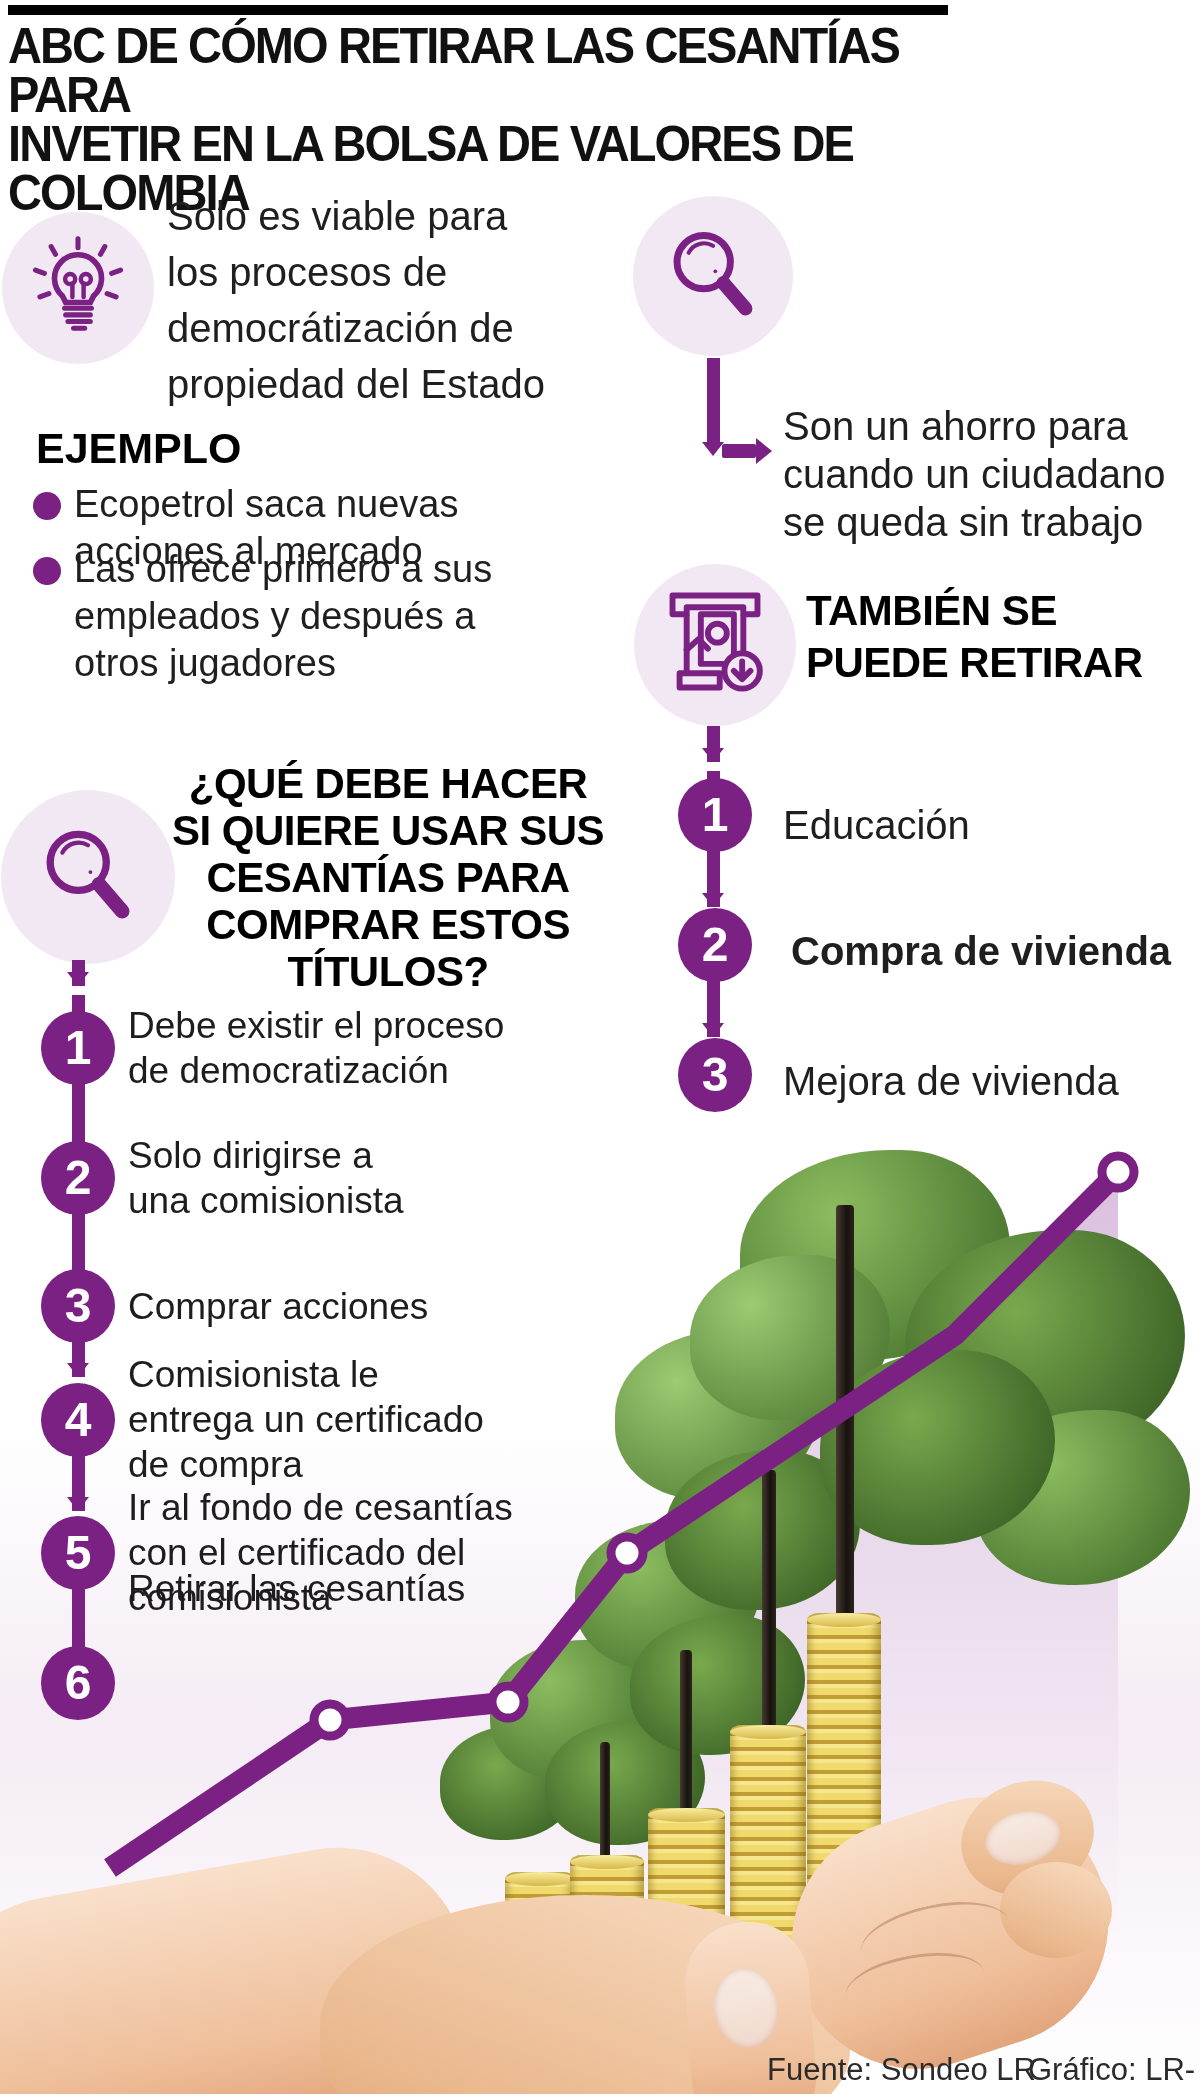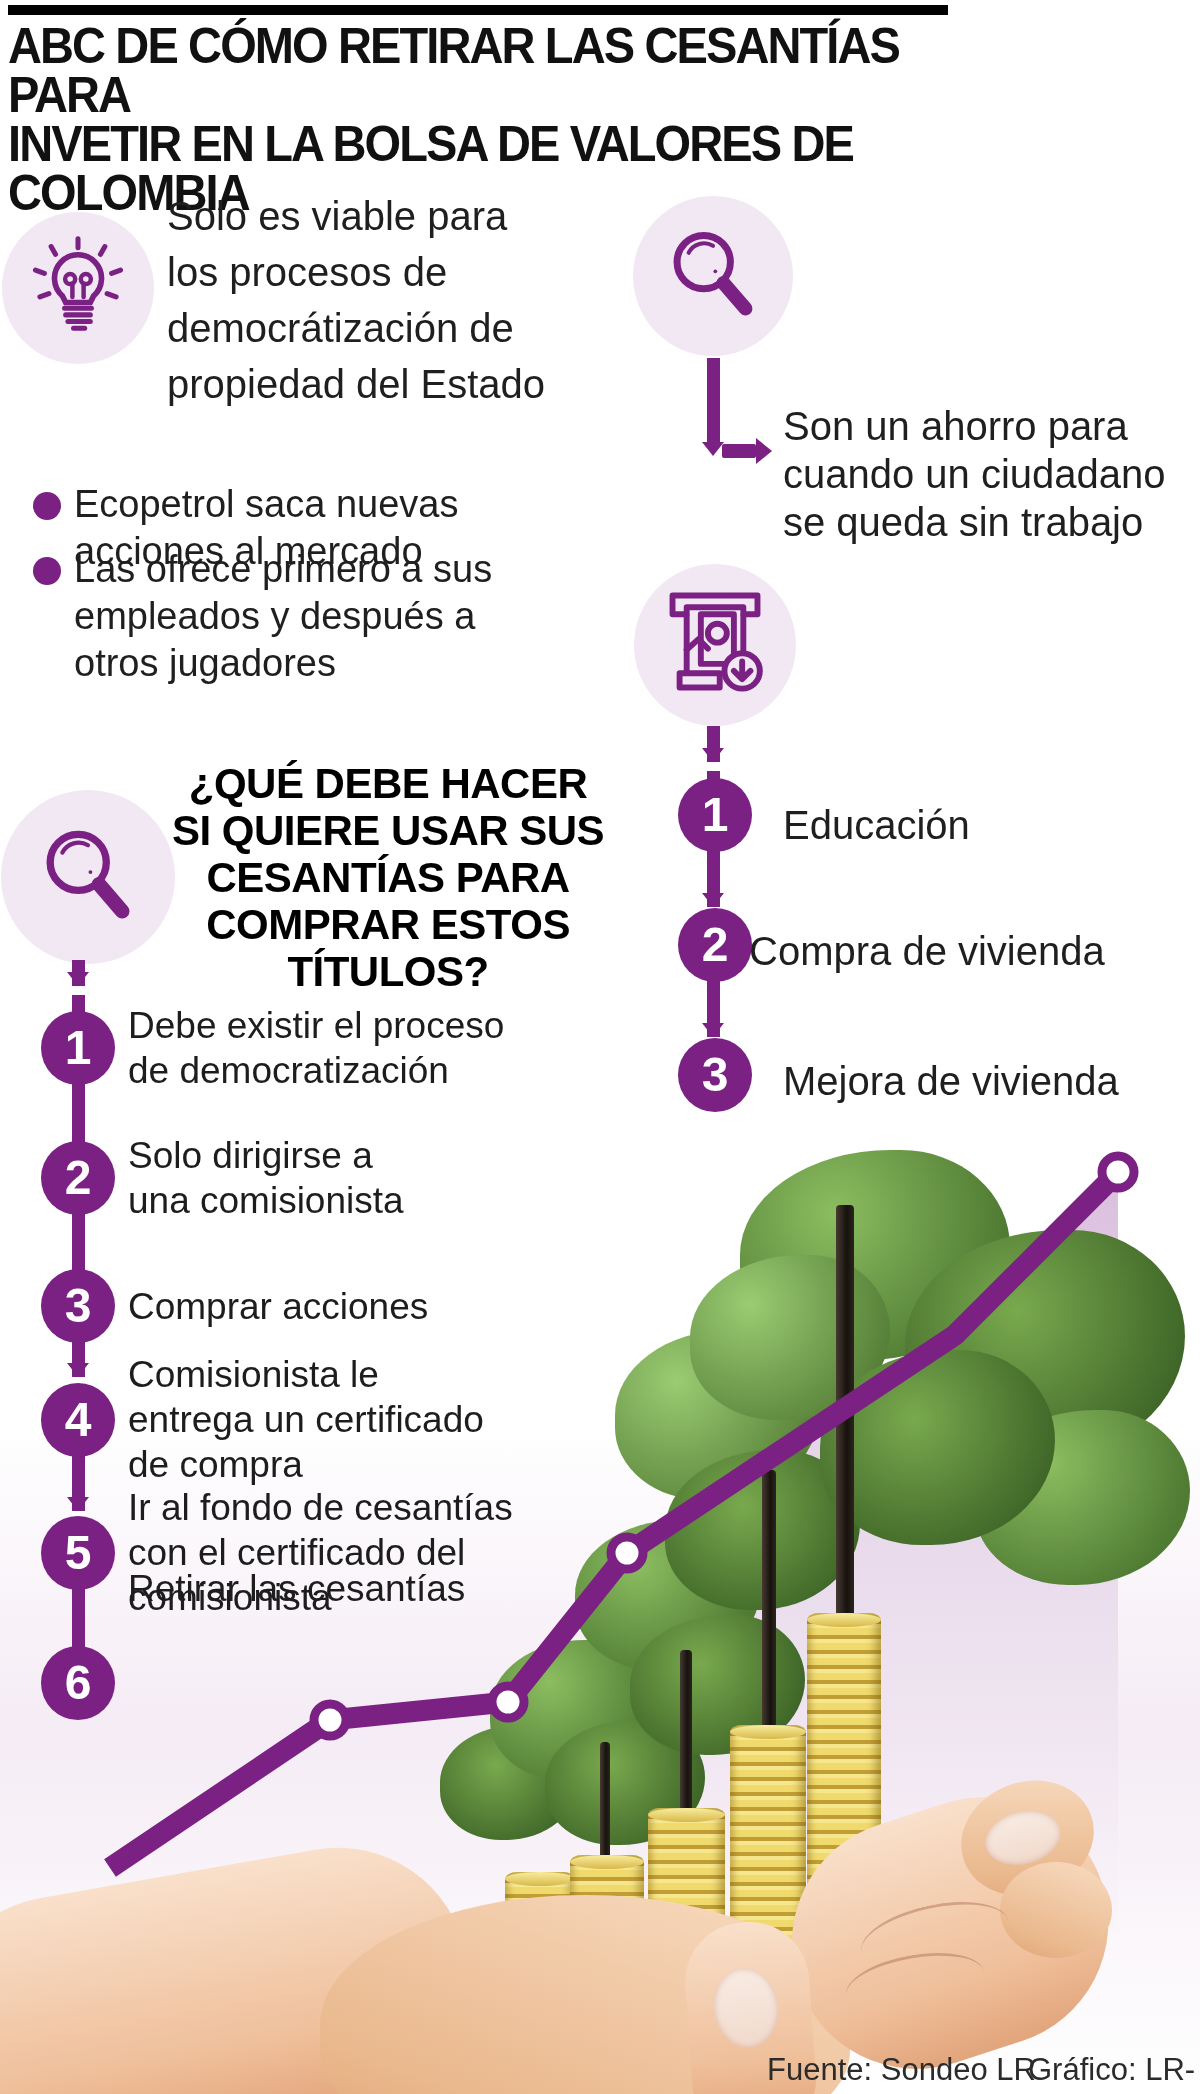--- a/index.html
+++ b/index.html
@@ -83,20 +83,21 @@
       <path d="M45,46 v12 M55,46 v12" stroke-width="4"></path>
       <path d="M38,68 h24 M39,74 h22 M41,80 h20 M46,86 h10" stroke-width="4.5"></path>
       <path d="M50,6 v8 M26,13 l4,7 M74,13 l-4,7 M12,34 l8,3 M88,34 l-8,3 M16,58 l8,-3 M84,58 l-8,-3" stroke-width="4.5"></path>
     </svg>
   </div>
   <div class="abs body-text pre" style="left:167px;top:188px;">Solo es viable para
 los procesos de
 democrátización de
 propiedad del Estado</div>
 
+  <div class="abs ejemplo" style="left:36px;top:424px;">EJEMPLO</div>
 
   <div class="abs bullet-dot" style="left:33px;top:492px;"></div>
   <div class="abs bullet-text pre" style="left:74px;top:481px;">Ecopetrol saca nuevas
 acciones al mercado</div>
 
   <div class="abs bullet-dot" style="left:33px;top:557px;"></div>
   <div class="abs bullet-text pre" style="left:74px;top:546px;">Las ofrece primero a sus
 empleados y después a
 otros jugadores</div>
 
@@ -164,34 +165,36 @@
       <path d="M14,8 h72 v16 h-12 v-6 h-48 v6 h-12 z"></path>
       <path d="M26,24 v50 M74,24 v38"></path>
       <rect x="38" y="24" width="28" height="42"></rect>
       <circle cx="52" cy="40" r="8"></circle>
       <path d="M26,54 l10,-9 8,8" stroke-linecap="round"></path>
       <rect x="20" y="74" width="34" height="12"></rect>
       <circle cx="73" cy="72" r="15" fill="#F1E8F3"></circle>
       <path d="M73,64 v14 M66,72 l7,7 7,-7" stroke-linecap="round"></path>
     </svg>
   </div>
+  <div class="abs section-heading pre" style="left:806px;top:585px;line-height:52px;">TAMBIÉN SE
+PUEDE RETIRAR</div>
 
   <div class="abs vline" style="left:707px;top:726px;height:385px;"></div>
   <div class="abs chev" style="left:702px;top:748px;"></div>
   <div class="abs chev-gap" style="left:707px;top:762px;"></div>
   <div class="abs chev" style="left:702px;top:893px;"></div>
   <div class="abs chev-gap" style="left:707px;top:907px;"></div>
   <div class="abs chev" style="left:702px;top:1023px;"></div>
   <div class="abs chev-gap" style="left:707px;top:1037px;"></div>
 
   <div class="abs num-circle" style="left:678px;top:778px;">1</div>
   <div class="abs num-circle" style="left:678px;top:908px;">2</div>
   <div class="abs num-circle" style="left:678px;top:1038px;">3</div>
   <div class="abs body-text" style="left:783px;top:797px;">Educación</div>
-  <div class="abs body-text" style="left:749px;top:923px;">Compra de vivienda</div>
+  <div class="abs body-text" style="left:791px;top:923px;font-weight:bold;">Compra de vivienda</div>
   <div class="abs body-text" style="left:783px;top:1053px;">Mejora de vivienda</div>
 
   <div class="abs leaf g2" style="left:440px;top:1725px;width:140px;height:115px;"></div>
   <div class="abs leaf g1" style="left:490px;top:1640px;width:170px;height:140px;"></div>
   <div class="abs leaf g2" style="left:545px;top:1720px;width:160px;height:125px;"></div>
   <div class="abs trunk" style="left:600px;top:1742px;width:10px;height:120px;"></div>
   <div class="abs leaf g1" style="left:575px;top:1520px;width:185px;height:150px;"></div>
   <div class="abs leaf g2" style="left:630px;top:1615px;width:175px;height:140px;"></div>
   <div class="abs trunk" style="left:680px;top:1650px;width:12px;height:162px;"></div>
   <div class="abs leaf g3" style="left:615px;top:1330px;width:205px;height:170px;"></div>

